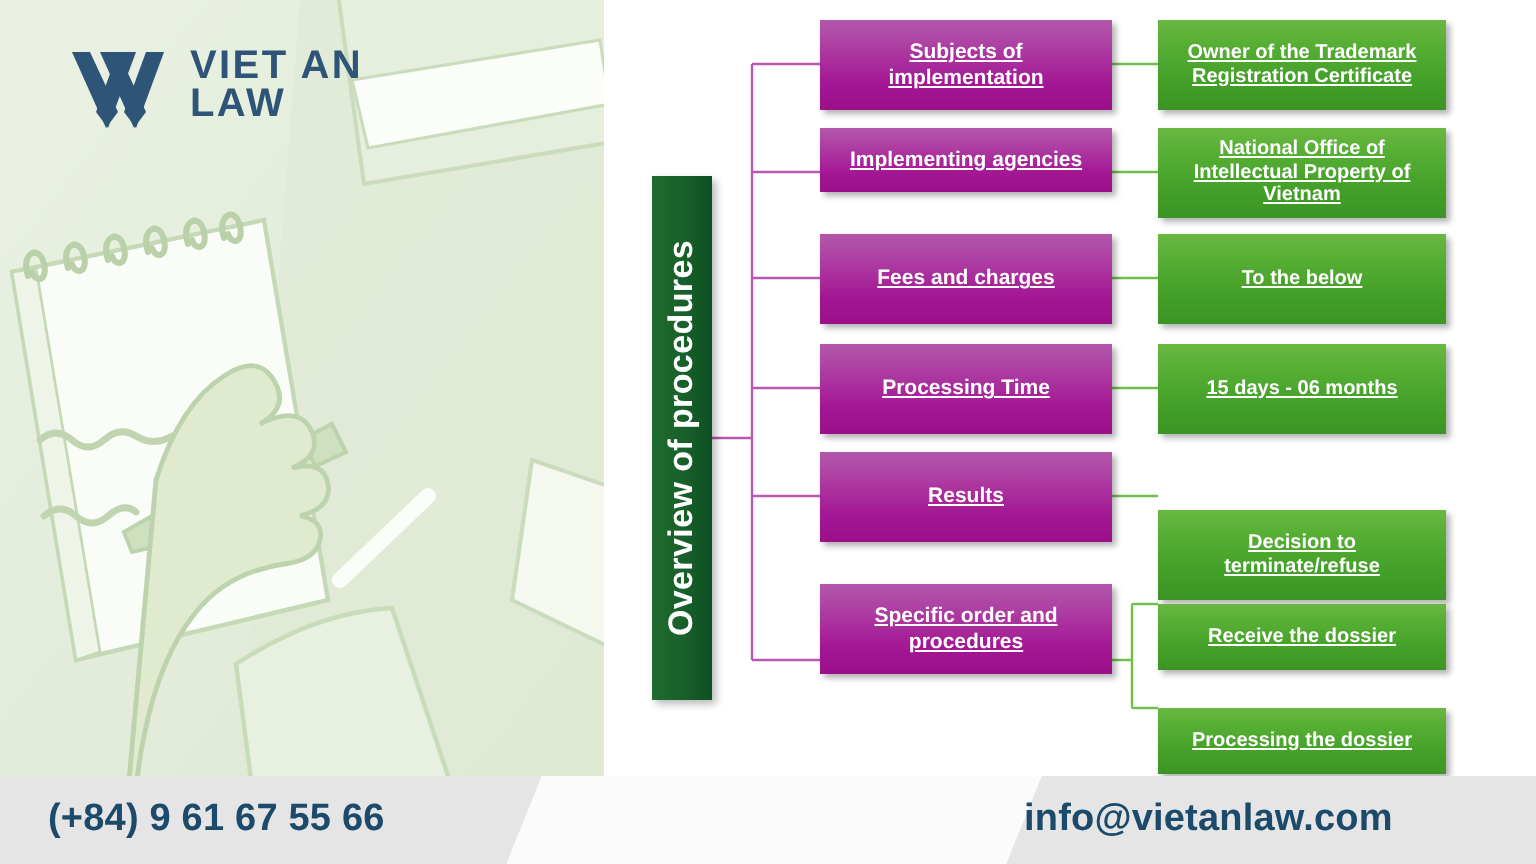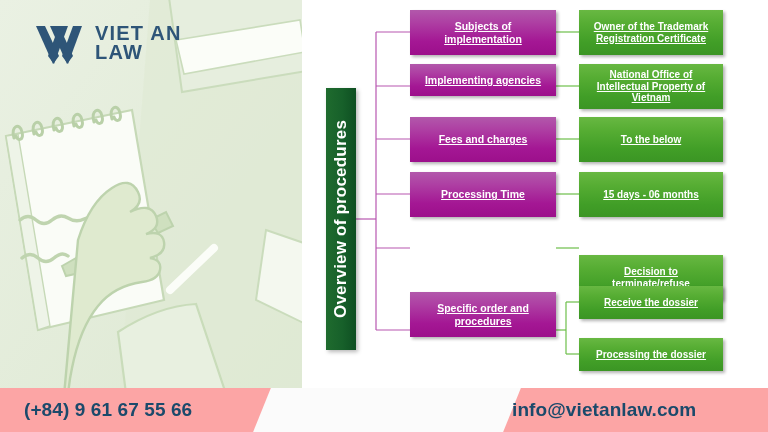--- a/index.html
+++ b/index.html
@@ -58,28 +58,28 @@
     padding:2px 6px; line-height:1.18;text-decoration:underline;
   }
   .node.purple {
     background:linear-gradient(180deg,#b258ab 0%,#ae3fa3 28%,#a41794 70%,#9c0f8b 100%);
     font-size:10.5px; left:108px; width:146px;
   }
   .node.green {
     background:linear-gradient(180deg,#68b842 0%,#56ad33 30%,#419e27 72%,#3b9524 100%);
     font-size:10px; left:277px; width:144px;
   }
-  .node.green.sub { left:277px; width:144px; }
+  .node.green.sub { left:277px; width:144px;margin-top:16px; }
 
   svg.links { position:absolute; left:0; top:0; width:466px; height:388px; pointer-events:none; }
 
   
   .footer {
     position:absolute; left:0; top:388px; width:768px; height:44px;
-    background:#fca5a5; overflow:hidden;text-align:center;
+    background:#e5e5e5; overflow:hidden;text-align:center;
   }
   .footer .wedge {
     position:absolute; top:0; height:44px; background:#fbfbfb;
   }
   .w1 { left:262px; width:90px; transform:skewX(-22deg); }
   .w2 { left:336px; width:176px; transform:skewX(-22deg); background:#ffffff; }
   .footer .txt {
     position:absolute; top:0; height:44px; display:flex; align-items:center;
     color:#1b4a6b; font-weight:bold; font-size:19px; letter-spacing:0.1px;
     z-index:3;
@@ -191,20 +191,21 @@
   </svg>
 
   <div class="vbar">
     <span>Overview of procedures</span>
   </div>
 
   <div class="node purple" style="top:10px;height:45px;">Subjects of implementation</div>
   <div class="node purple" style="top:64px;height:32px;">Implementing agencies</div>
   <div class="node purple" style="top:117px;height:45px;">Fees and charges</div>
   <div class="node purple" style="top:172px;height:45px;">Processing Time</div>
+  <div class="node purple" style="top:226px;height:45px;">Results</div>
   <div class="node purple" style="top:292px;height:45px;">Specific order and procedures</div>
 
   <div class="node green" style="top:10px;height:45px;">Owner of the Trademark Registration Certificate</div>
   <div class="node green" style="top:64px;height:45px;">National Office of Intellectual Property of Vietnam</div>
   <div class="node green" style="top:117px;height:45px;">To the below</div>
   <div class="node green" style="top:172px;height:45px;">15 days - 06 months</div>
   <div class="node green" style="top:230px;height:45px;margin-top:25px;">Decision to terminate/refuse</div>
   <div class="node green sub" style="top:286px;height:33px;">Receive the dossier</div>
   <div class="node green sub" style="top:338px;height:33px;">Processing the dossier</div>
 </div>

